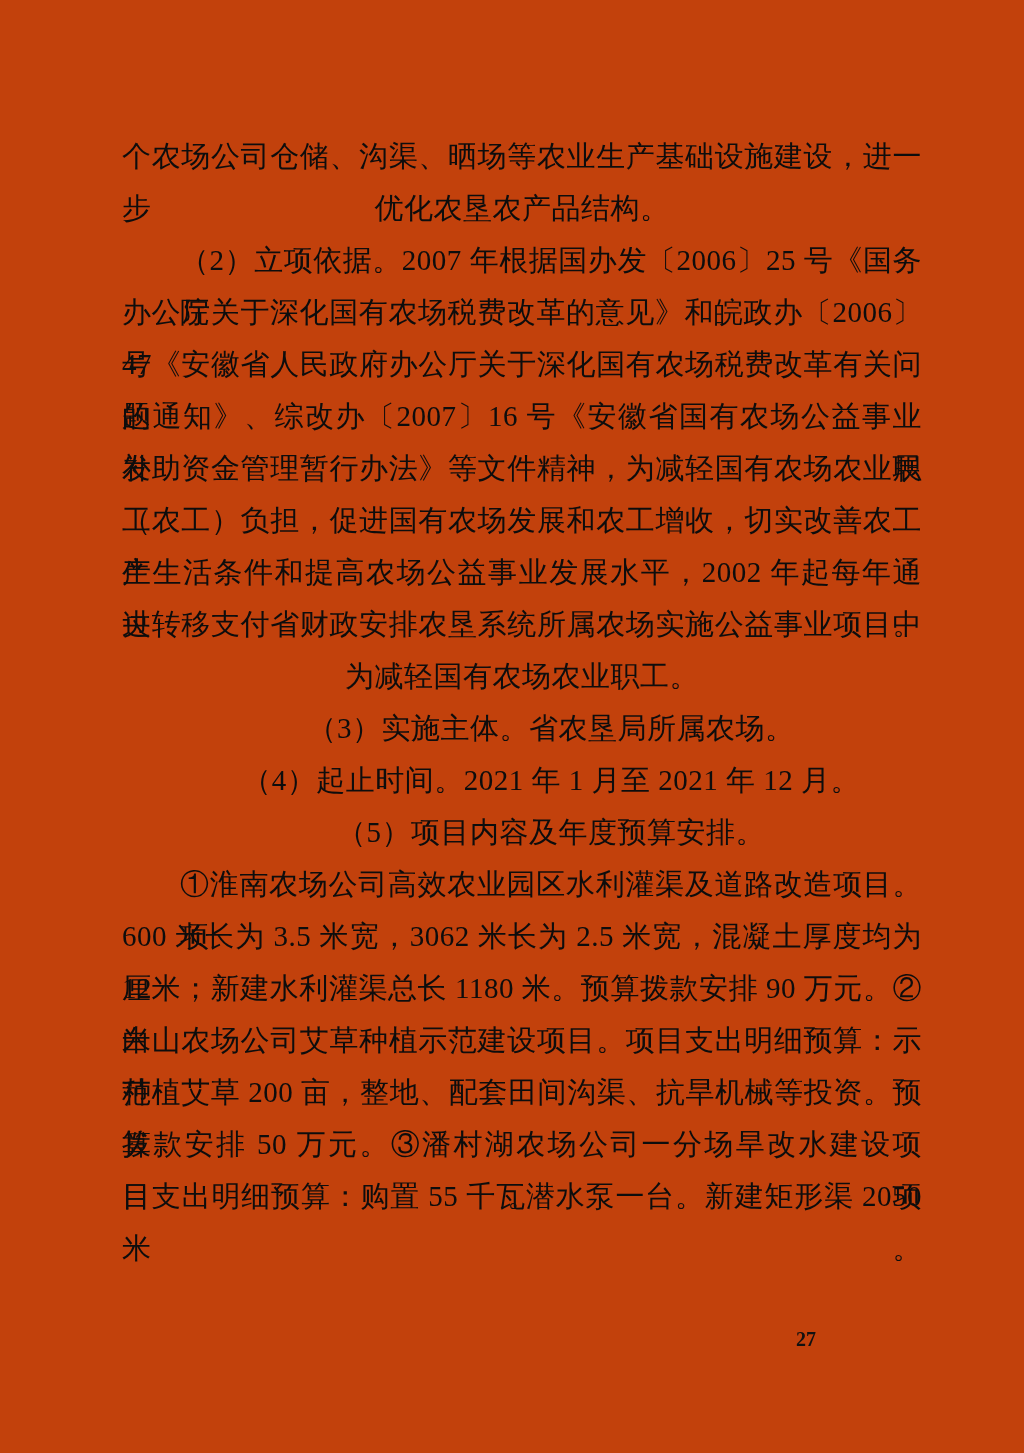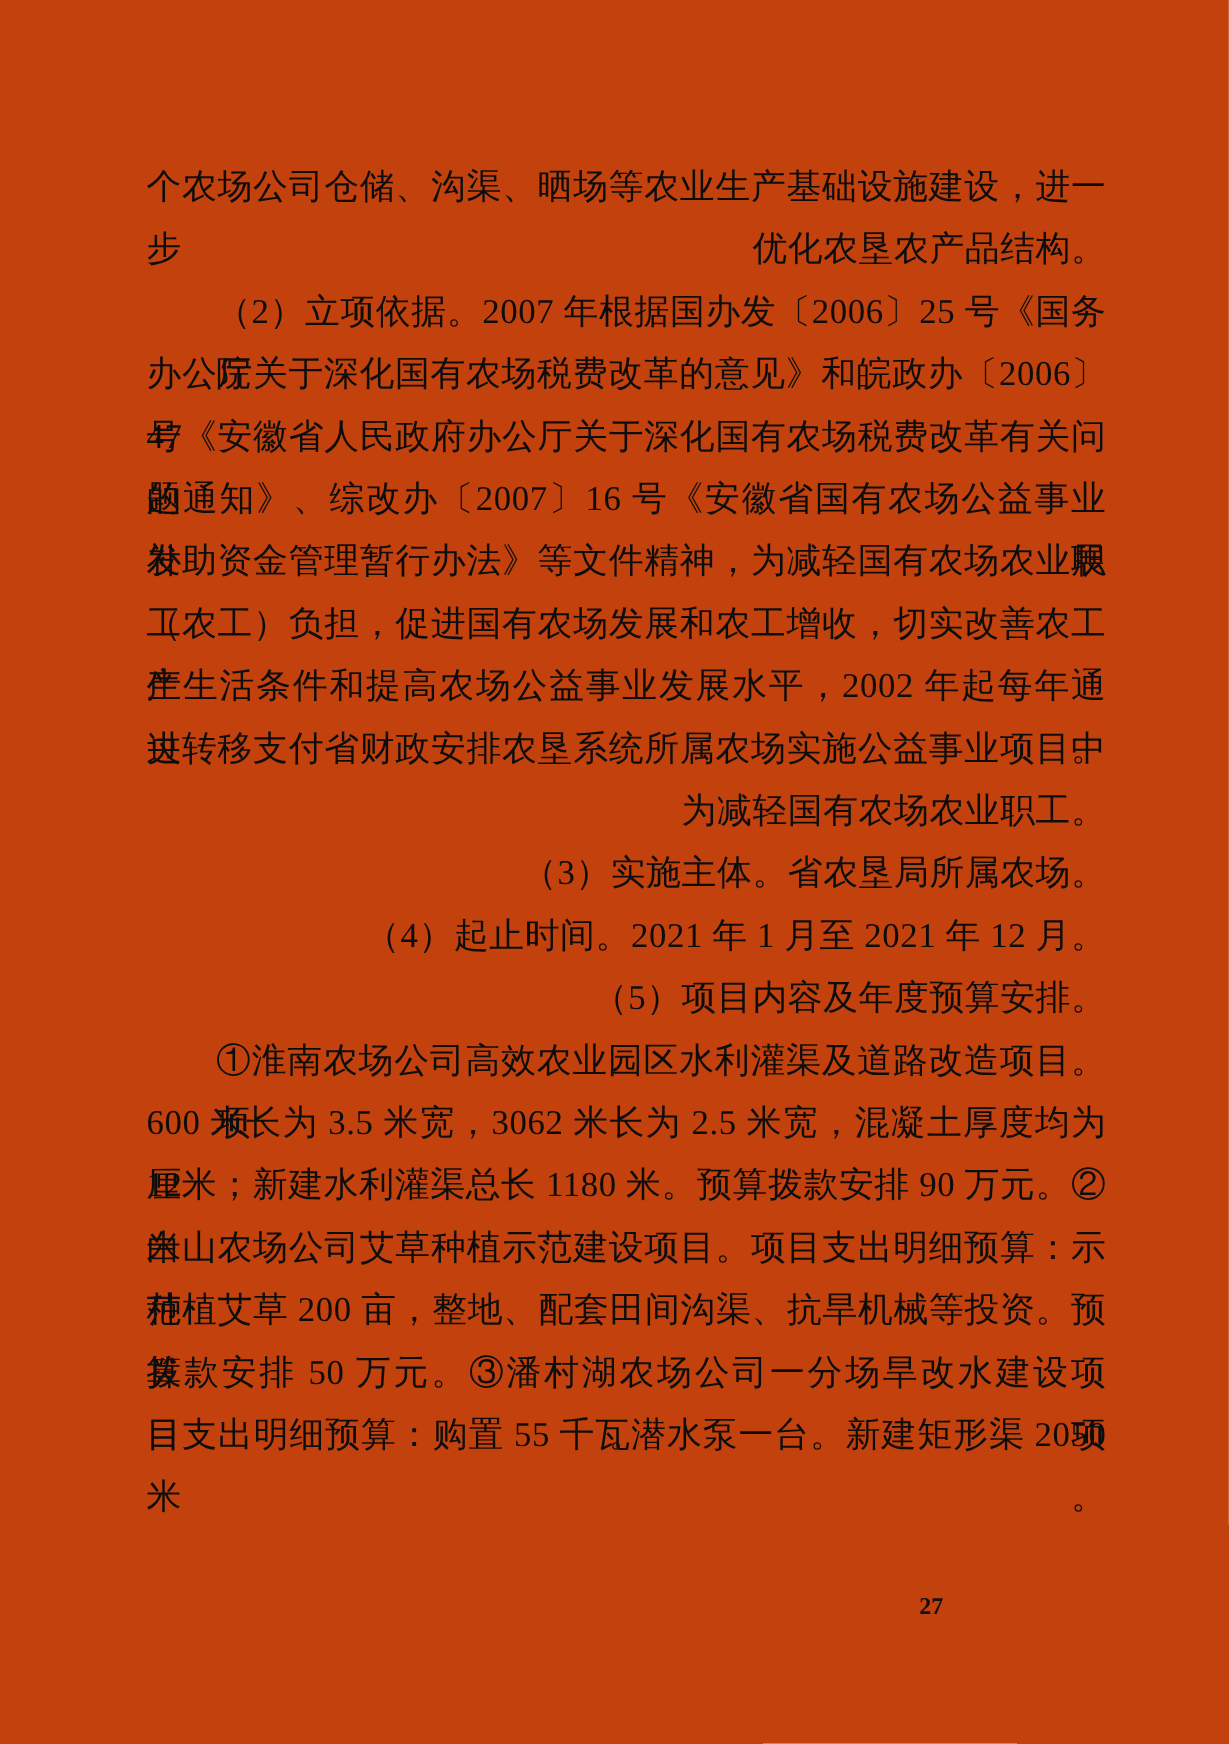--- a/index.html
+++ b/index.html
@@ -28,38 +28,38 @@
     top: 130px;
     left: 122px;
     width: 800px;
   }
   .line {
     font-size: 29px;
     line-height: 52px;
     height: 52px;
     white-space: nowrap;
     letter-spacing: 0.5px;
-    text-align: right;
+    text-align: center;
   }
   .line.justify {
     white-space: normal;
     text-align: justify;
     text-align-last: justify;
     text-justify: inter-ideograph;
   }
   .line.indent {
     padding-left: 58px;
   }
   .line.justify.indent {
     width: 742px;
   }
   .page-number {
     position: absolute;
     top: 1328px;
-    left: 766px;
+    left: 796px;
     font-size: 20px;
     font-weight: bold;
     font-family: "Liberation Serif", "DejaVu Serif", serif;
     color: #111111;
   }
 </style>
 </head>
 <body>
 
 <div class="page">

